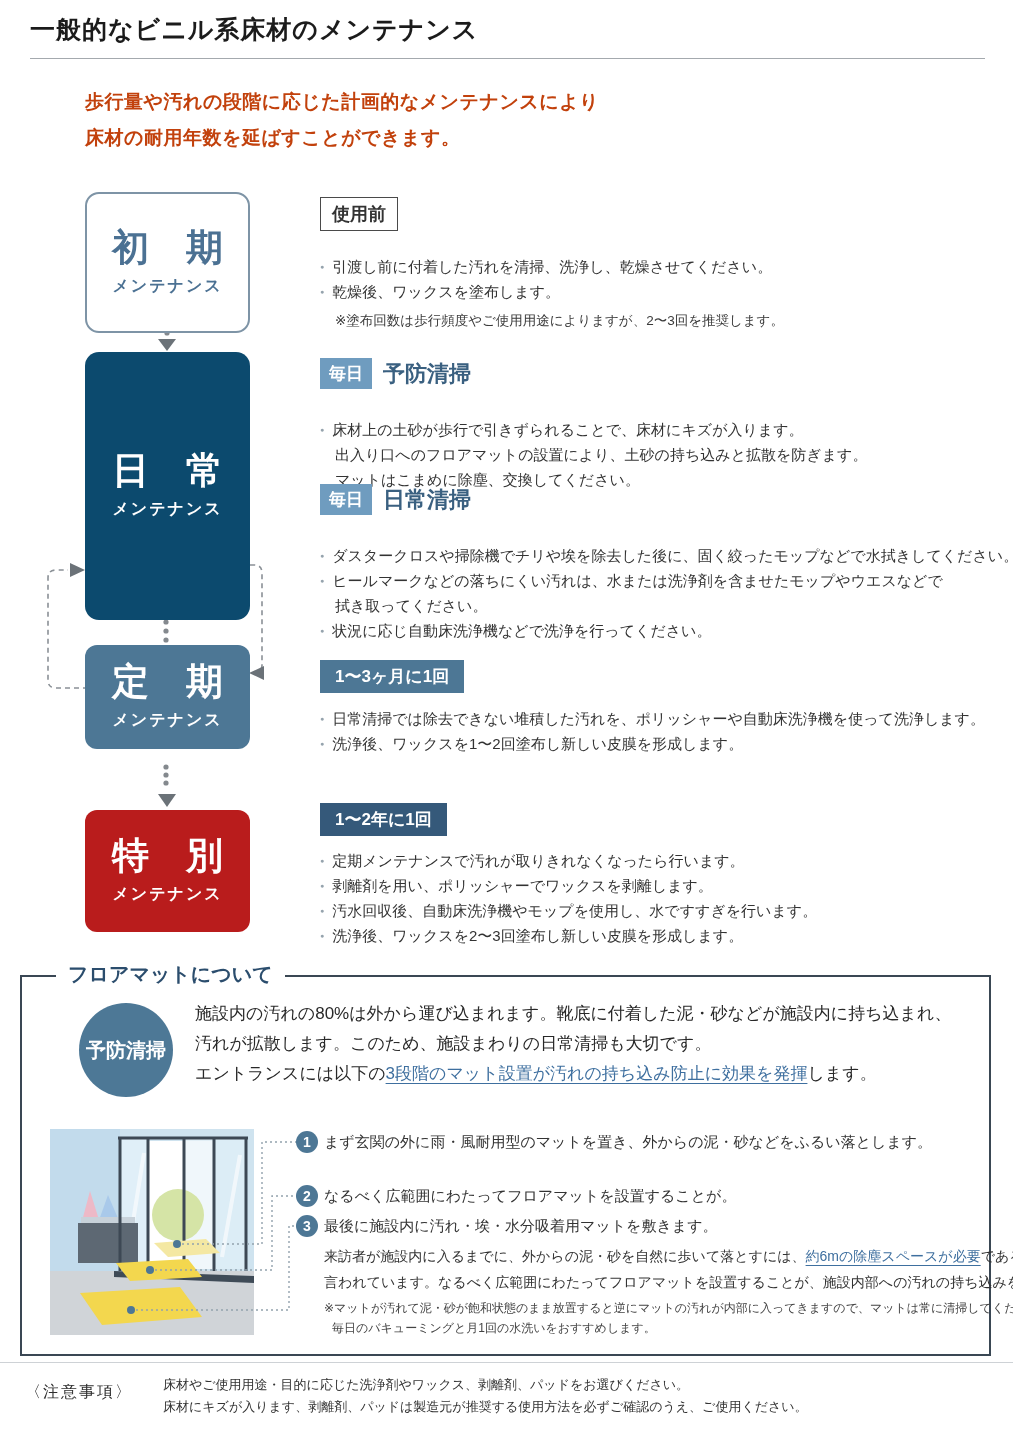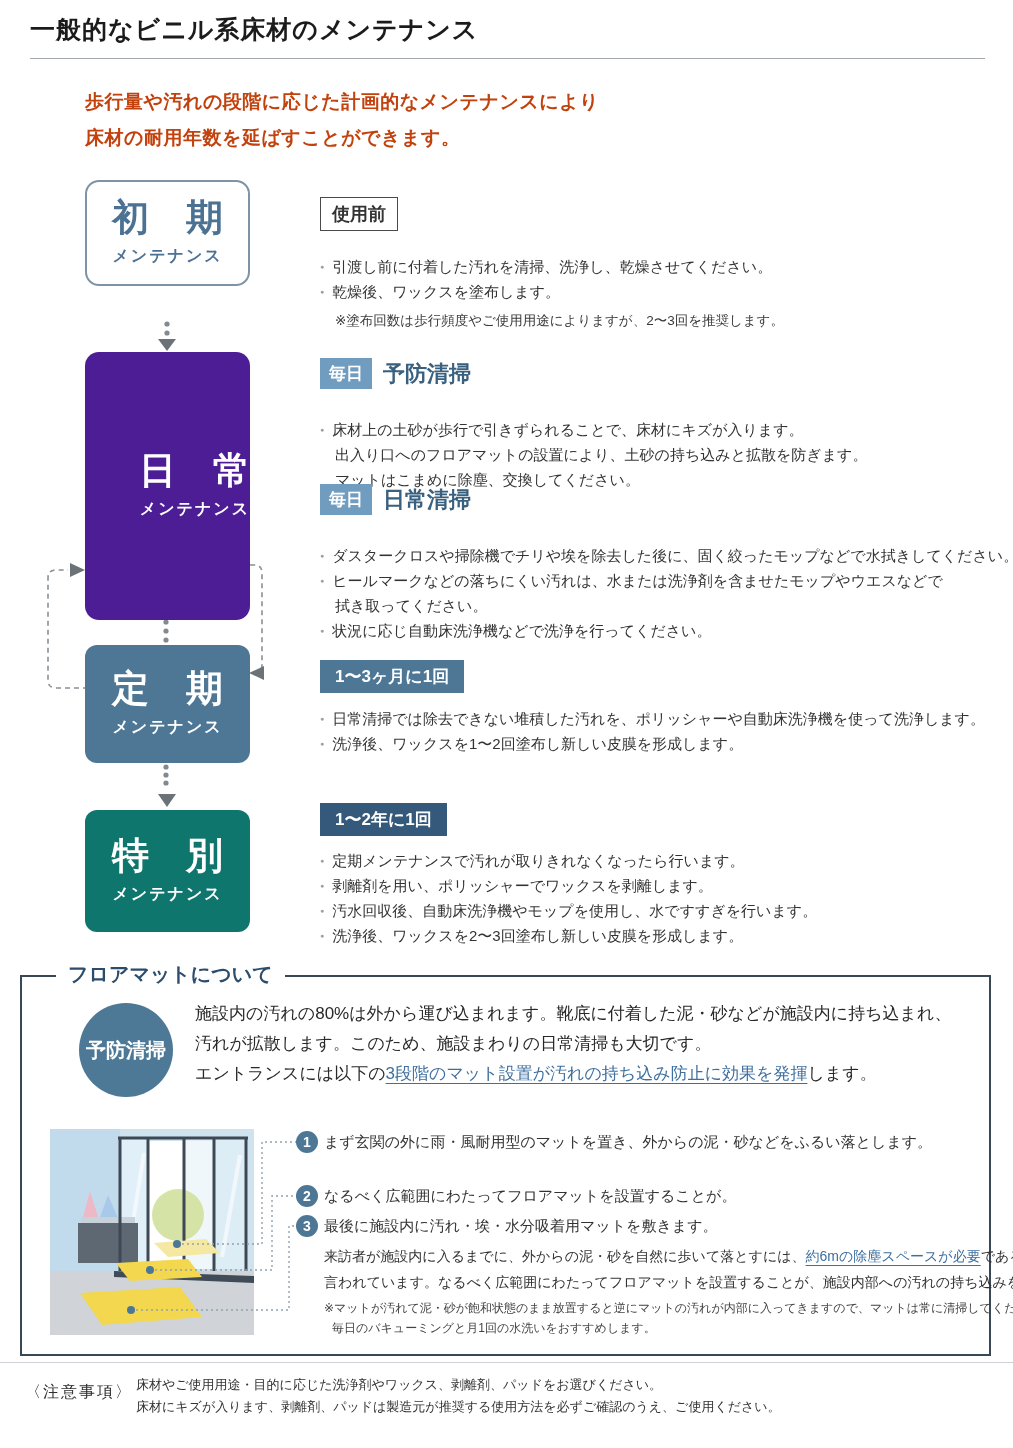--- a/index.html
+++ b/index.html
@@ -14,23 +14,23 @@
 
   .page-title { font-size:25px; font-weight:bold; color:#1b1b1b; margin:0; letter-spacing:1px;text-align:right; }
   .intro { font-size:19px; line-height:36px; color:#c2410c; font-weight:600; letter-spacing:0.5px; }
 
   
   .flow-box { position:absolute; left:85px; width:165px; display:flex; flex-direction:column;
               align-items:center; justify-content:center; border-radius:14px; }
   .flow-box .t { font-size:37px; font-weight:bold; line-height:1; }
   .flow-box .s { font-size:16px; font-weight:bold; letter-spacing:2px; margin-top:10px; }
   .flow-box.initial  { background:#ffffff; border:2px solid #7e94a6; color:#4b7193; }
-  .flow-box.daily    { background:#4c1d95; color:#fff;align-items:flex-end; }
+  .flow-box.daily    { background:#0c4a6e; color:#fff; }
   .flow-box.periodic { background:#4d7795; color:#fff; border-radius:12px; }
-  .flow-box.special  { background:#0f766e; color:#fff; border-radius:12px; }
+  .flow-box.special  { background:#b91c1c; color:#fff; border-radius:12px; }
 
   
   .sec { position:absolute; left:320px; width:690px; }
   .sec-head-row { display:flex; align-items:center; gap:11px; }
   .badge-outline { display:inline-block; border:1px solid #4a4a4a; padding:4px 11px;
                    font-size:18px; font-weight:bold; color:#333; background:#fff; }
   .badge { display:inline-block; color:#fff; font-weight:bold; }
   .badge.daily    { background:#6f9cbf; font-size:17px; padding:4px 9px; }
   .badge.periodic { background:#4d7795; font-size:17px; padding:5px 15px; }
   .badge.special  { background:#35597a; font-size:17px; padding:5px 15px; }
@@ -54,21 +54,21 @@
   .step-circle { position:absolute; left:274px; width:22px; height:22px; border-radius:50%;
                  background:#4d7795; color:#fff; font-size:14px; font-weight:bold;
                  display:flex; align-items:center; justify-content:center; }
   .step-text { position:absolute; left:302px; font-size:15px; line-height:22px; color:#333; white-space:nowrap; }
   .fm-detail { position:absolute; left:302px; top:266px; font-size:14px; line-height:26px; color:#333; white-space:nowrap; }
   .fm-note { position:absolute; left:302px; top:321px; font-size:12px; line-height:20px; color:#444; white-space:nowrap; }
   .fm-note .indent { padding-left:8px; }
 
   
   .footer-label { position:absolute; left:25px; top:1382px; font-size:16px; letter-spacing:2px; color:#2e2e2e; white-space:nowrap; }
-  .footer-text { position:absolute; left:136px; top:1374px; font-size:13px; line-height:22px; color:#333; white-space:nowrap; }
+  .footer-text { position:absolute; left:163px; top:1374px; font-size:13px; line-height:22px; color:#333; white-space:nowrap; }
 </style>
 </head>
 <body>
 
 <div class="page">
 
   <h1 class="abs page-title" style="left:30px; top:13px;">一般的なビニル系床材のメンテナンス</h1>
   <div class="hr" style="left:30px; top:58px; width:955px;"></div>
 
   <div class="abs intro" style="left:85px; top:84px;">
@@ -94,29 +94,29 @@
     <g stroke="#8a9096" stroke-width="1.6" stroke-dasharray="5,4" fill="none">
       <path d="M58,508 H26 Q18,508 18,500 V398 Q18,390 26,390 H38"></path>
       <path d="M220,385 H224 Q232,385 232,393 V485 Q232,493 224,493 H222"></path>
     </g>
     <g fill="#6b7278">
       <polygon points="40,383 40,397 55,390"></polygon>
       <polygon points="234,486 234,500 219,493"></polygon>
     </g>
   </svg>
 
-  <div class="flow-box initial" style="top:180px; height:106px;text-align:right;">
+  <div class="flow-box initial" style="top:192px; height:141px;text-align:right;">
     <div class="t">初　期</div>
     <div class="s">メンテナンス</div>
   </div>
   <div class="flow-box daily" style="top:352px; height:268px;">
     <div class="t">日　常</div>
     <div class="s">メンテナンス</div>
   </div>
-  <div class="flow-box periodic" style="top:645px; height:118px;">
+  <div class="flow-box periodic" style="top:645px; height:104px;">
     <div class="t">定　期</div>
     <div class="s">メンテナンス</div>
   </div>
   <div class="flow-box special" style="top:810px; height:122px;">
     <div class="t">特　別</div>
     <div class="s">メンテナンス</div>
   </div>
 
   <div class="sec" style="top:197px;">
     <span class="badge-outline">使用前</span>

